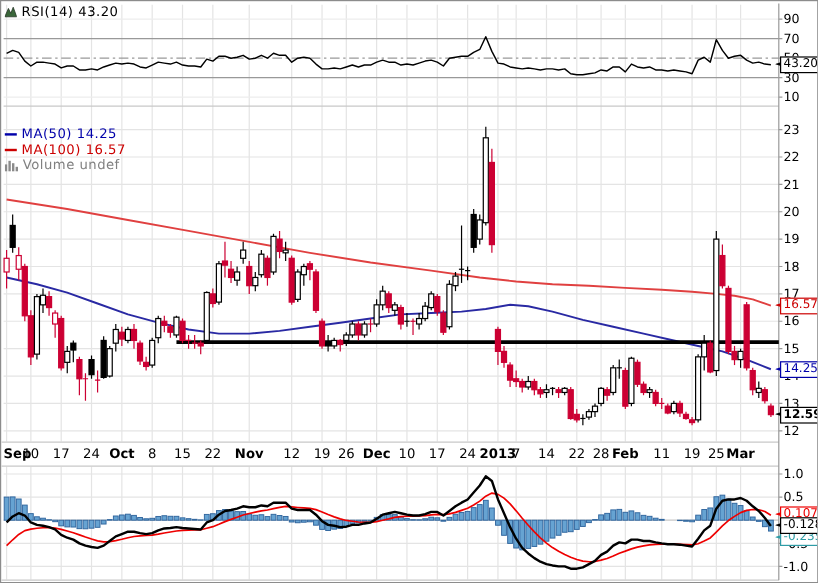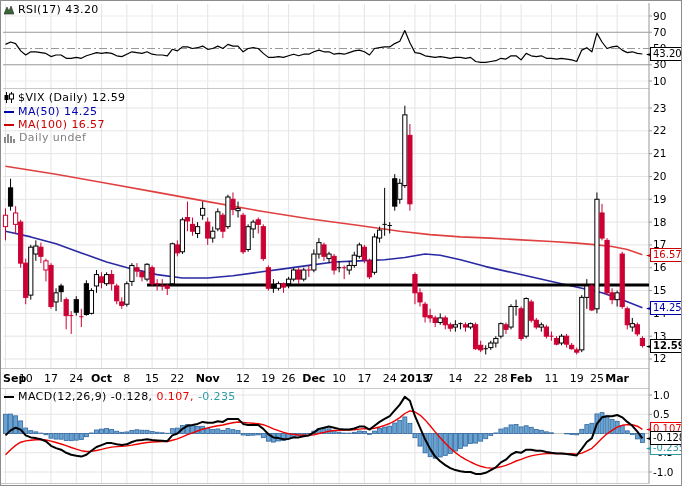--- a/index.html
+++ b/index.html
@@ -575,61 +575,44 @@
       </g>
       <g>
         <polyline points="4.5,434.4 9.6,429.4 14.6,426.7 19.7,428.6 24.7,434.4 29.8,436.4 34.8,437.1 39.9,438.3 44.9,440.2 50.0,444.8 55.0,447.1 60.1,448.7 65.2,451.8 70.2,453.7 75.3,454.8 80.3,455.6 85.4,453.7 90.4,449.8 95.5,446.0 100.5,444.1 105.6,442.1 110.7,442.1 115.7,443.3 120.8,444.1 125.8,443.3 130.9,441.0 135.9,439.4 141.0,439.0 146.0,438.3 151.1,439.0 156.1,439.4 161.2,439.8 166.3,440.2 171.3,434.4 176.4,432.5 181.4,427.9 186.5,424.8 191.5,424.0 196.6,422.9 201.6,420.9 206.7,421.7 211.8,421.7 216.8,420.2 221.9,420.9 226.9,417.9 232.0,417.9 237.0,417.9 242.1,422.9 247.1,424.0 252.2,424.0 257.3,424.0 262.3,427.9 267.4,433.3 272.4,436.4 277.5,437.1 282.5,438.3 287.6,437.9 292.6,436.4 297.7,436.4 302.7,435.2 307.8,434.4 312.9,431.3 317.9,427.9 323.0,426.7 328.0,425.6 333.1,426.7 338.1,427.9 343.2,428.6 348.2,428.6 353.3,427.5 358.3,425.6 363.4,425.6 368.5,428.6 373.5,424.8 378.6,420.9 383.6,417.9 388.7,415.2 393.7,409.4 398.8,403.6 403.8,395.9 408.9,399.8 414.0,415.2 419.0,426.7 424.1,438.3 429.1,447.9 434.2,455.6 439.2,460.2 444.3,464.1 449.3,467.1 454.4,469.1 459.4,470.2 464.5,471.0 469.6,471.0 474.6,472.9 479.7,472.9 484.7,471.8 489.8,469.1 494.8,466.4 499.9,461.4 504.9,458.7 510.0,453.7 515.1,451.0 520.1,451.8 525.2,448.7 530.2,448.7 535.3,449.8 540.3,449.8 545.4,451.0 550.4,451.8 555.5,452.5 560.5,452.5 565.6,452.9 570.7,453.7 575.7,454.4 580.8,447.9 585.8,441.0 590.9,437.1 595.9,422.9 601.0,416.3 606.0,415.2 611.1,415.2 616.2,414.0 621.2,416.3 626.3,420.9 631.3,424.8 636.4,430.6 641.4,437.4" fill="none" stroke="#000000" stroke-width="2" stroke-linejoin="round"></polyline>
       </g>
     </svg>
 
   <div class="plabel" style="top:2px">
     <span class="micon"><svg width="10" height="10" viewBox="0 0 10 10">
           <polygon points="0,9 3,2 5,6 7,1 10,9" fill="#3a663a" stroke="#1c2b1c" stroke-width="0.6"></polygon>
         </svg></span>
-    <span>RSI(17)</span>
+    <span>RSI(14)</span>
     <span>43.20</span>
   </div>
 
-  <div class="plabel" style="top:90px">
-    <span class="micon"><svg width="10" height="11" viewBox="0 0 10 11">
-          <line x1="2.5" y1="0" x2="2.5" y2="11" stroke="#000" stroke-width="1"></line>
-          <rect x="0.5" y="3" width="4" height="5" fill="#000"></rect>
-          <line x1="7.5" y1="0" x2="7.5" y2="11" stroke="#000" stroke-width="1"></line>
-          <rect x="5.5" y="2" width="4" height="5" fill="#fff" stroke="#000"></rect>
-        </svg></span>
-    <span>$VIX (Daily)</span>
-    <span>12.59</span>
-  </div>
   <div class="plabel" style="top:104px">
     <span class="sw" style="background: rgb(0, 0, 170);"></span>
     <span style="color: rgb(0, 0, 170); text-align: center;">MA(50)</span>
     <span style="color: rgb(0, 0, 170);">14.25</span>
   </div>
   <div class="plabel" style="top:117px">
     <span class="sw" style="background: rgb(204, 0, 0);"></span>
     <span style="color: rgb(204, 0, 0);">MA(100)</span>
     <span style="color: rgb(204, 0, 0);">16.57</span>
   </div>
   <div class="plabel" style="top:130px">
     <span class="micon"><svg width="11" height="10" viewBox="0 0 11 10">
           <rect x="0" y="4" width="2" height="6" fill="#8a8a8a"></rect>
           <rect x="3" y="1" width="2" height="9" fill="#8a8a8a"></rect>
           <rect x="6" y="3" width="2" height="7" fill="#8a8a8a"></rect>
           <rect x="9" y="6" width="2" height="4" fill="#8a8a8a"></rect>
         </svg></span>
-    <span style="color: rgb(128, 128, 128);">Daily undef</span>
+    <span style="color: rgb(128, 128, 128);">Volume undef</span>
   </div>
 
-  <div class="plabel" style="top:389px">
-    <span class="sw" style="background: rgb(0, 0, 0);"></span>
-    <span>MACD(12,26,9)</span>
-    <span>-0.128,</span>
-    <span style="color: rgb(238, 0, 0);">0.107,</span>
-    <span style="color: rgb(46, 156, 166);">-0.235</span>
-  </div>
 
   <div class="vbox" style="top:46px">43.20</div>
   <div class="vbox" style="top: 247px; color: rgb(204, 0, 0);">16.57</div>
   <div class="vbox" style="top: 300px; color: rgb(0, 0, 170);">14.25</div>
   <div class="vbox bold" style="top:338px">12.59</div>
   <div class="vbox" style="top: 421px; color: rgb(238, 0, 0);">0.107</div>
   <div class="vbox" style="top: 440px; color: rgb(46, 156, 166);">-0.235</div>
   <div class="vbox" style="top:430px">-0.128</div>
 </div>
 

